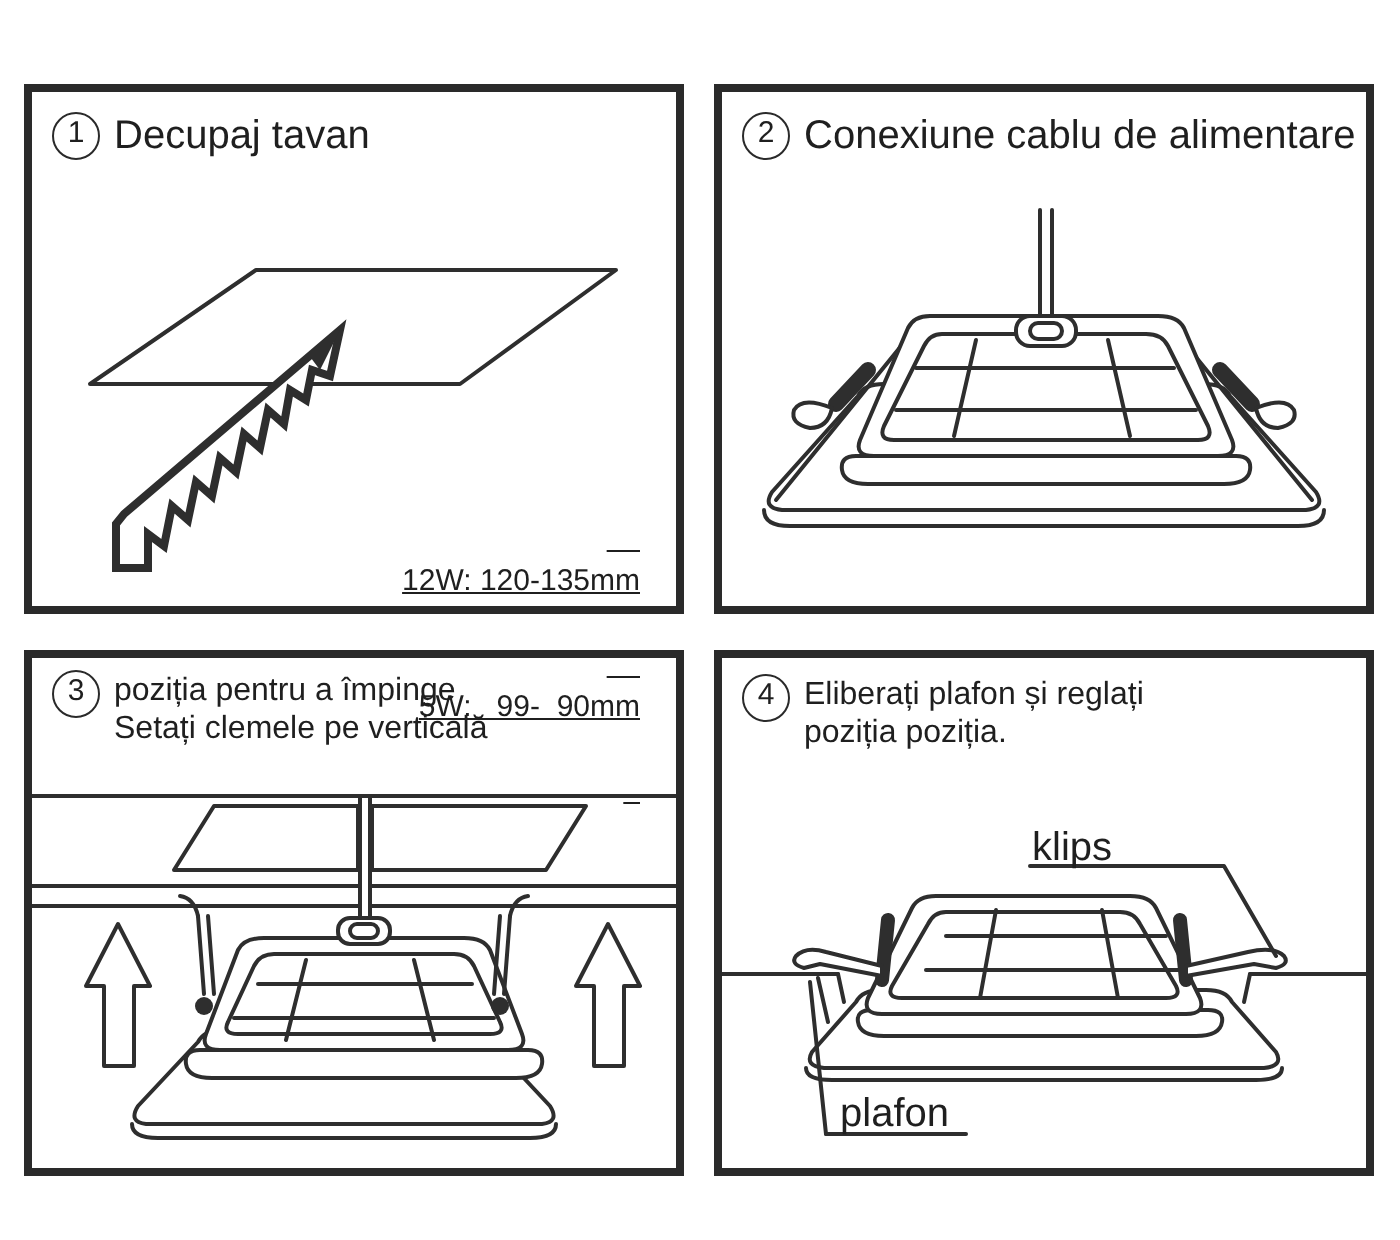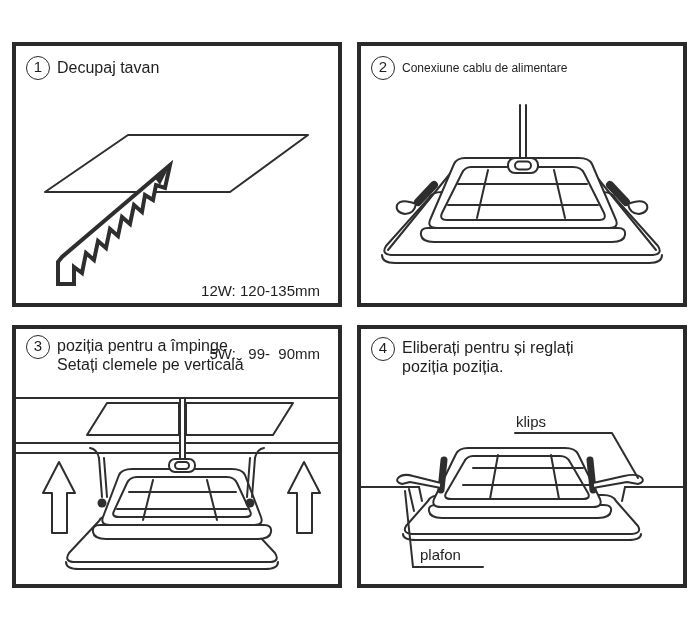--- a/index.html
+++ b/index.html
@@ -17,29 +17,29 @@
   .sw{fill:#ffffff;stroke:#2e2e2e;stroke-width:2;stroke-linejoin:round;stroke-linecap:round}
   .sd{fill:#2e2e2e;stroke:none}
   .thick{fill:none;stroke:#2e2e2e;stroke-width:8;stroke-linecap:round}
   .pivot{fill:none;stroke:#2e2e2e;stroke-width:7;stroke-linecap:round}
   .saw{fill:#ffffff;stroke:#2e2e2e;stroke-width:4;stroke-linejoin:miter;stroke-linecap:square}
   .hdr{position:absolute;left:10px;top:10px;display:flex;gap:7px;align-items:flex-start;z-index:3}
   .badge{
     flex:0 0 auto;width:24px;height:24px;box-sizing:border-box;border:1.7px solid #2a2a2a;
     border-radius:50%;font-size:15px;line-height:20px;text-align:center;color:#1f1f1f;
   }
-  .title{font-size:16px;line-height:20px;padding-top:2px;white-space:nowrap}
+  .title{font-size:20px;line-height:20px;padding-top:2px;white-space:nowrap}
   .title3{font-size:16px;line-height:19px;padding-top:1px}
   .title3 div{white-space:nowrap}
   .indent3{padding-left:4px}
   .dim{
     position:absolute;right:18px;top:192px;text-align:right;
-    font-size:15px;line-height:21px;white-space:pre;z-index:3;
+    font-size:15px;line-height:21px;white-space:pre;z-index:3;text-decoration:underline;
   }
-  .lbl{position:absolute;font-size:15px;z-index:3;white-space:nowrap}
+  .lbl{position:absolute;font-size:20px;z-index:3;white-space:nowrap}
   #lbl-klips{left:155px;top:84px}
   #lbl-plafon{left:59px;top:217px}
 </style>
 </head>
 <body>
 
 <div class="panel" id="p1">
   <div class="hdr">
     <span class="badge">1</span>
     <span class="title">Decupaj tavan</span>
@@ -53,21 +53,21 @@
   </svg>
   <div class="dim">
     <div>12W: 120-135mm</div>
     <div>5W:   99-  90mm</div>
   </div>
 </div>
 
 <div class="panel" id="p2">
   <div class="hdr">
     <span class="badge">2</span>
-    <span class="title" style="font-size:12px">Conexiune cablu de alimentare</span>
+    <span class="title" style="font-size:20px">Conexiune cablu de alimentare</span>
   </div>
   <svg class="illus" width="322" height="257" viewBox="0 0 322 257">
 
     <path class="sw" d="M81,146 L241,146 Q251,146 254,152 L297,200 Q302,208 292,209 L30,209 Q20,208 25,200 L68,152 Q71,146 81,146 Z"></path>
     <path class="s" d="M21,209 Q21,217 34,217 L288,217 Q301,217 301,209"></path>
     <path class="s" d="M27,204 L92,124"></path>
     <path class="s" d="M295,204 L230,124"></path>
 
     <path class="sw" d="M67,182 L257,182 Q265,182 264,189 Q263,196 251,196 L73,196 Q61,196 60,189 Q59,182 67,182 Z"></path>
 
@@ -137,21 +137,21 @@
 
     <polygon class="sw" points="43,133 59,164 51,164 51,204 36,204 36,164 27,164"></polygon>
     <polygon class="sw" points="288,133 304,164 296,164 296,204 281,204 281,164 272,164"></polygon>
   </svg>
 </div>
 
 <div class="panel" id="p4">
   <div class="hdr" style="top:8px">
     <span class="badge">4</span>
     <div class="title3">
-      <div>Eliberați pentru și reglați</div>
+      <div>Eliberați plafon și reglați</div>
       <div>poziția poziția.</div>
     </div>
   </div>
   <svg class="illus" width="322" height="255" viewBox="0 0 322 255">
 
     <path class="s" d="M0,158 L58,158"></path>
     <path class="s" d="M264,158 L322,158"></path>
     <path class="s" d="M58,158 L61,172"></path>
     <path class="s" d="M264,158 L261,172"></path>
 

